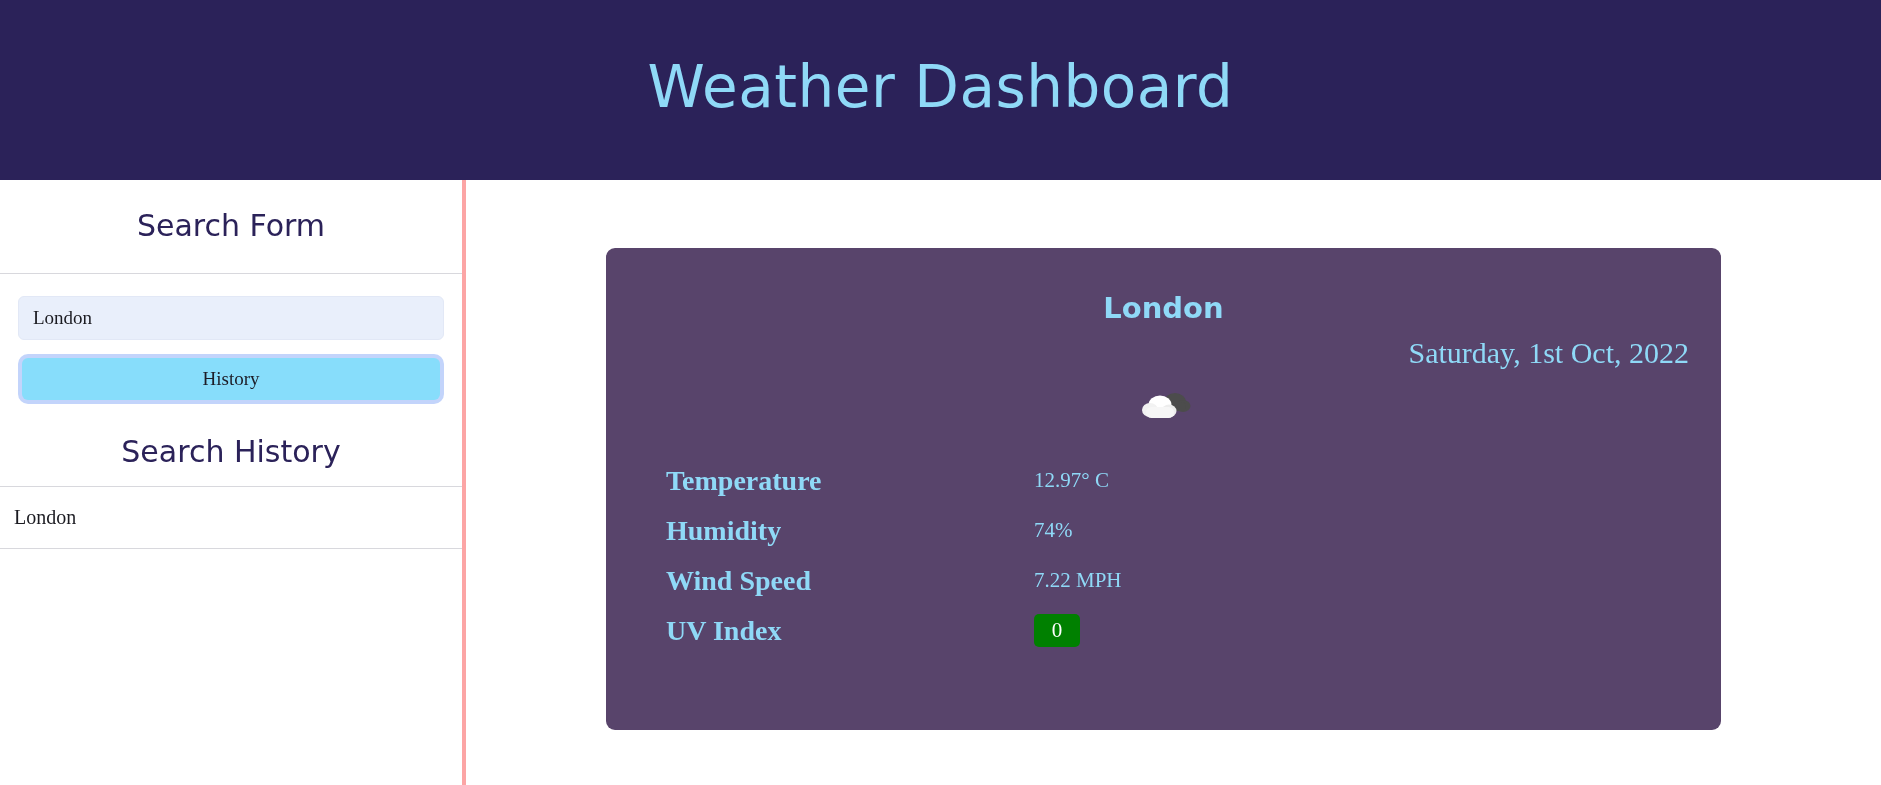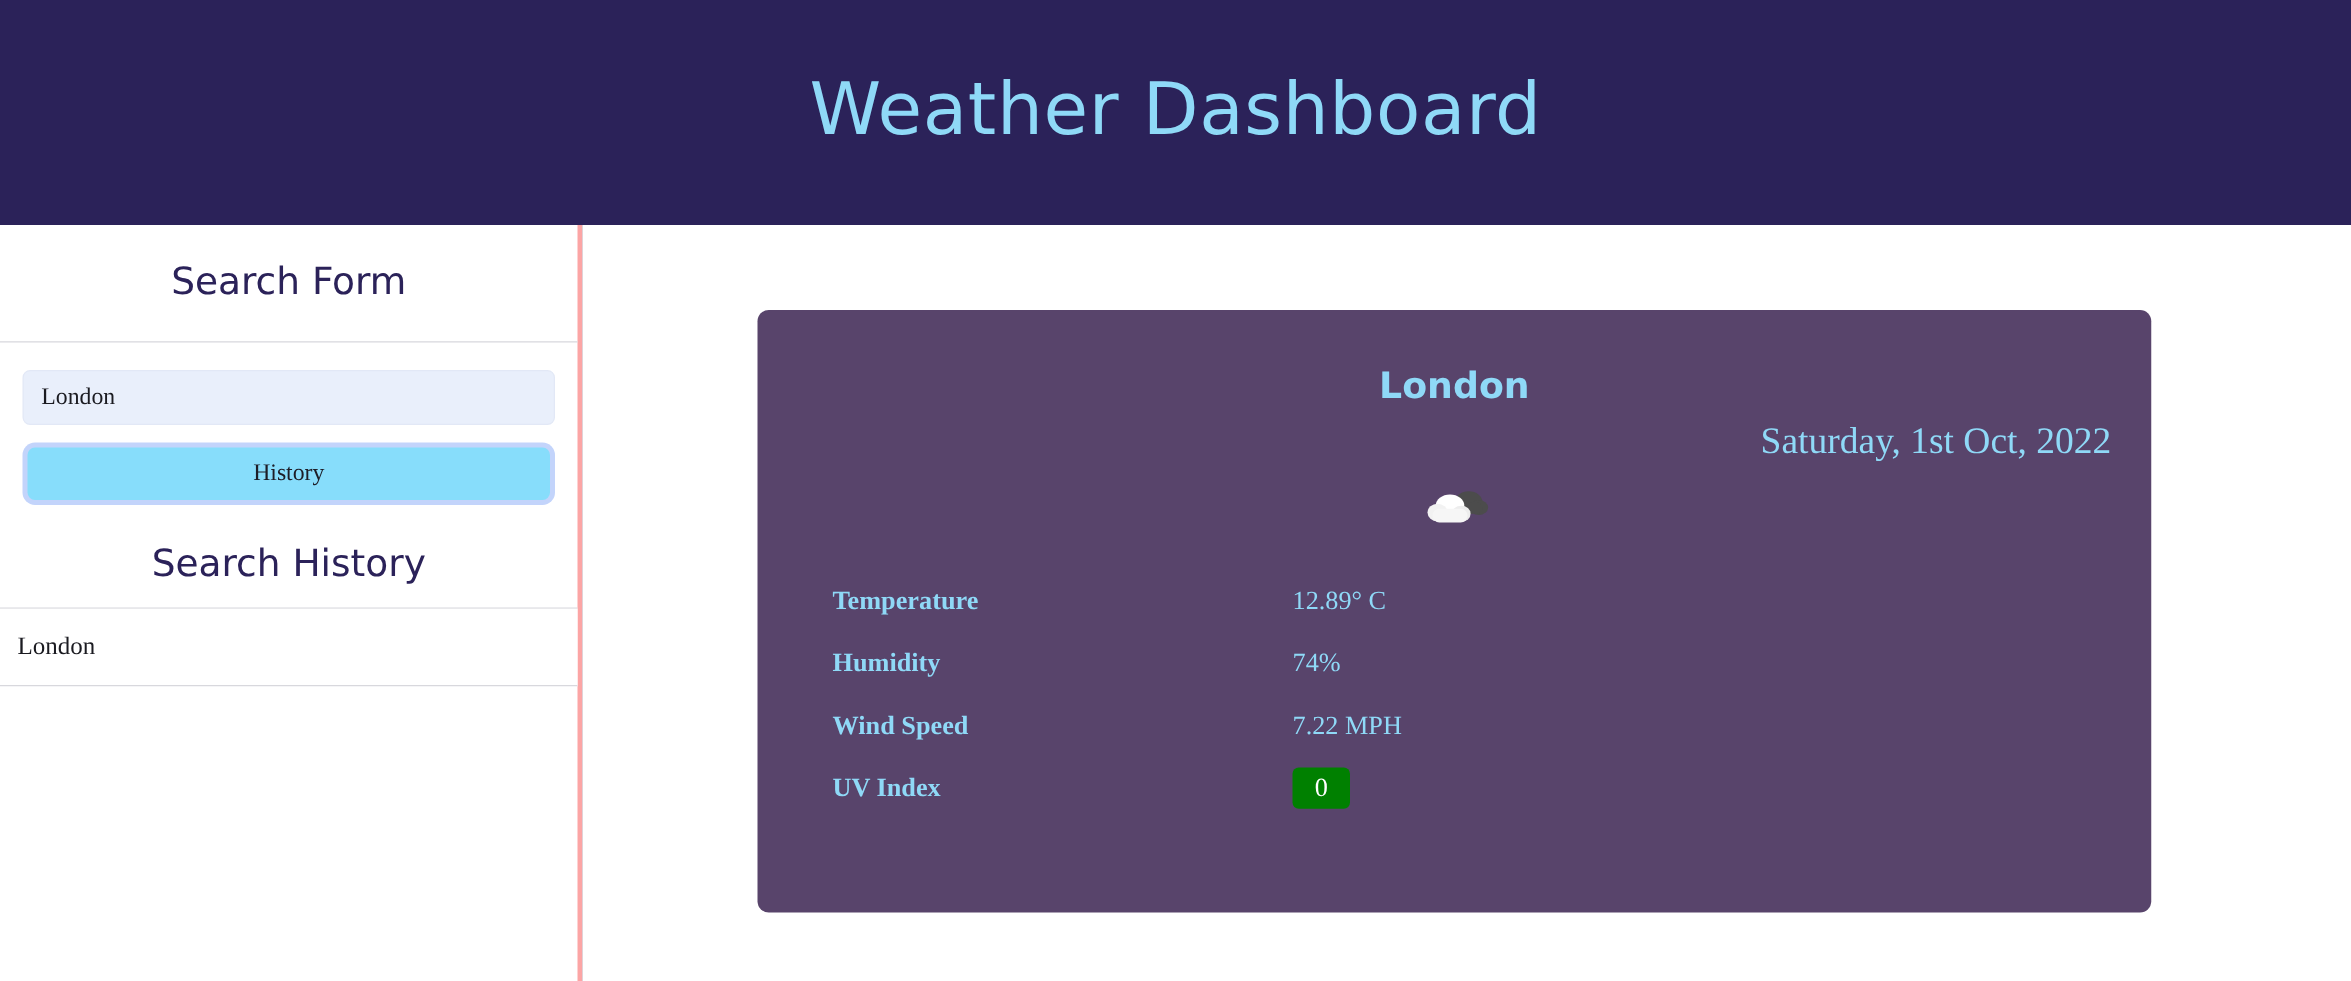--- a/index.html
+++ b/index.html
@@ -182,21 +182,21 @@
   .detail-row {
     display: flex;
     align-items: center;
     height: 50px;
     padding-left: 28px;
   }
   .detail-label {
     width: 368px;
     min-width: 368px;
     font-family: "Liberation Serif", "DejaVu Serif", serif;
-    font-size: 21px;
+    font-size: 28px;
     font-weight: 700;
     color: #8fd9f7;
     line-height: 1.2;
   }
   .detail-value {
     font-family: "Liberation Serif", "DejaVu Serif", serif;
     font-size: 21px;
     font-weight: 400;
     color: #8fd9f7;
     line-height: 1.2;
@@ -264,21 +264,21 @@
               <ellipse cx="32" cy="26" rx="7.5" ry="6.5" fill="#ededed"></ellipse>
               <rect x="9" y="22" width="28" height="11" rx="5.5" fill="#f6f6f6"></rect>
             </g>
           </svg>
         </div>
 
         <div class="details">
 
           <div class="detail-row">
             <div class="detail-label">Temperature</div>
-            <div class="detail-value">12.89° C</div>
+            <div class="detail-value">12.97° C</div>
           </div>
 
           <div class="detail-row">
             <div class="detail-label">Humidity</div>
             <div class="detail-value">74%</div>
           </div>
 
           <div class="detail-row">
             <div class="detail-label">Wind Speed</div>
             <div class="detail-value">7.22 MPH</div>

